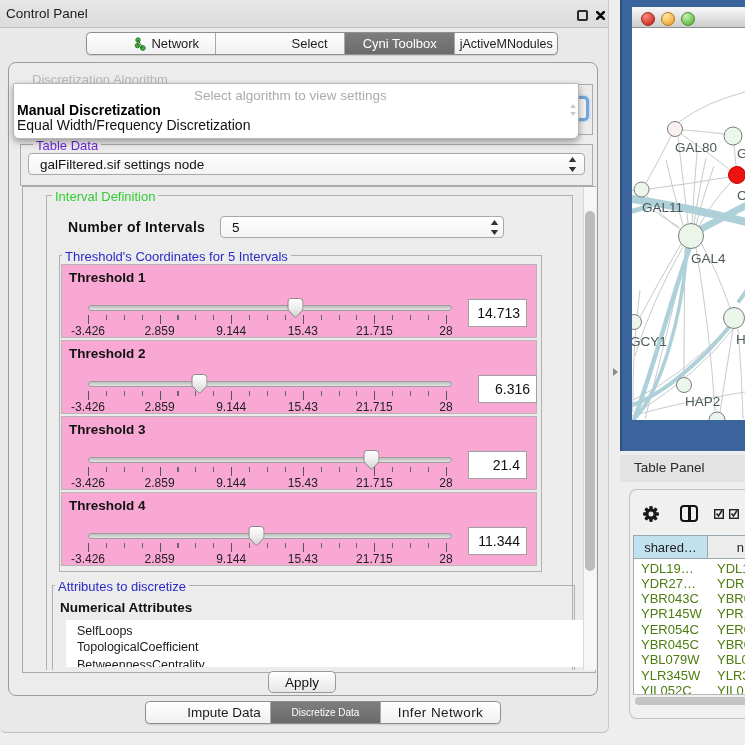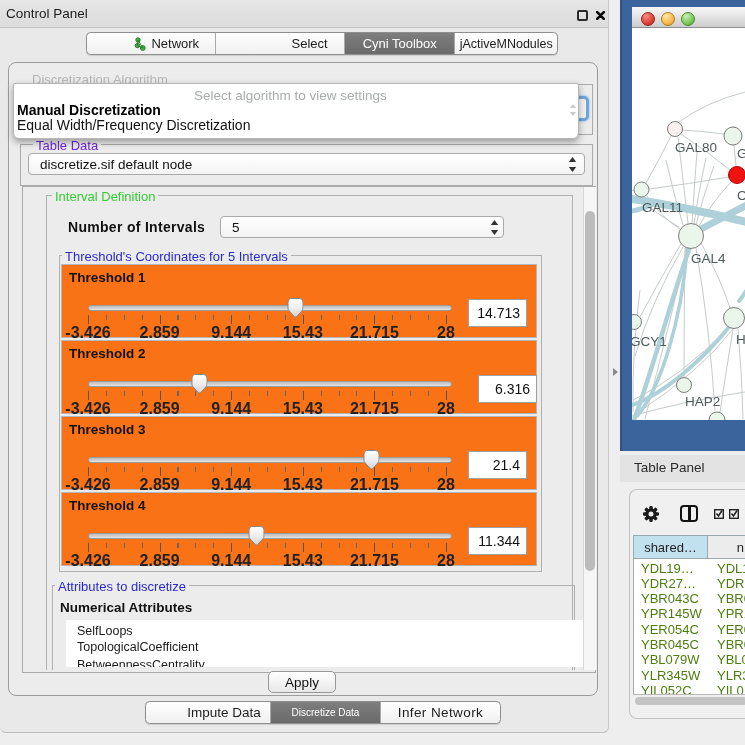--- a/index.html
+++ b/index.html
@@ -25,29 +25,29 @@
 .group{position:absolute;border:1px solid #ababab;}
 .gtitle{position:absolute;font-size:13px;background:#ececec;padding:0 3px;white-space:nowrap;}
 .combo{position:absolute;background:linear-gradient(#ffffff,#f3f3f3);border:1px solid #a9a9a9;
   border-radius:4px;font-size:13.5px;color:#111;}
 .combo .cv{position:absolute;left:11px;top:3px;}
 .arrows{position:absolute;width:9px;}
 
 .vtrack{position:absolute;background:#f6f6f6;border-left:1px solid #d8d8d8;}
 .vthumb{position:absolute;background:#bcbcbc;border-radius:6px;}
 
-.tbox{position:absolute;left:61px;width:474px;background:#f97316;border:1px solid #b5b5b5;}
+.tbox{position:absolute;left:61px;width:474px;background:#f9a8d4;border:1px solid #b5b5b5;}
 .tbox .tl{position:absolute;left:7px;top:5px;font-weight:bold;font-size:13.5px;color:#111;}
 .track{position:absolute;left:26px;width:362px;height:4px;
   background:linear-gradient(#bdbdbd,#e3e3e3);border:1px solid #9d9d9d;border-radius:3px;}
 .ticks{position:absolute;left:26px;width:364px;height:9px;
   background:
    repeating-linear-gradient(90deg,#555 0 1px,transparent 1px 71.6px),
    repeating-linear-gradient(90deg,#666 0 1px,transparent 1px 17.9px) 0 0/100% 5px no-repeat;}
-.slab{position:absolute;transform:translateX(-50%);font-size:16px;font-weight:bold;color:#222;white-space:nowrap;}
+.slab{position:absolute;transform:translateX(-50%);font-size:12px;font-weight:normal;color:#222;white-space:nowrap;}
 .thumb{position:absolute;width:17px;height:23px;transform:translateX(-50%);}
 .vfield{position:absolute;left:406px;width:51px;height:26px;background:#fff;
   border:1px solid #a0a0a0;font-size:14px;color:#111;text-align:right;line-height:26px;padding-right:6px;}
 
 #numlist{position:absolute;left:66px;top:620px;width:538px;height:47px;background:#fff;overflow:hidden;}
 #numlist .li{position:absolute;left:11px;font-size:12.5px;color:#1a1a1a;white-space:nowrap;}
 
 .btn{position:absolute;background:linear-gradient(#ffffff,#e7e7e7);border:1px solid #989898;
   border-radius:5px;font-size:13.5px;color:#111;display:flex;align-items:center;justify-content:center;}
 
@@ -93,21 +93,21 @@
   </div>
   <div id="opanel"></div>
 
   <div class="group" style="left:20px;top:84px;width:571px;height:49px;"></div>
   <div class="gtitle" style="left:29px;top:72px;color:#b7b7b7;">Discretization Algorithm</div>
   <div style="position:absolute;left:574px;top:96px;width:9px;height:19px;border:3px solid #72a5da;border-radius:5px;background:#f2f2f2;box-shadow:0 0 3px #88b5e2;"></div>
 
   <div class="group" style="left:20px;top:144px;width:571px;height:40px;"></div>
   <div class="gtitle" style="left:33px;top:138px;color:#6d28d9;">Table Data</div>
   <div class="combo" style="left:28px;top:153px;width:555px;height:20px;">
-    <span class="cv">discretize.sif default node</span>
+    <span class="cv">galFiltered.sif settings node</span>
     <svg class="arrows" style="right:7px;top:3px;" width="9" height="15" viewBox="0 0 9 15">
           <path d="M4.5 0 L8.2 5 H0.8 Z" fill="#333"></path>
           <path d="M4.5 15 L8.2 10 H0.8 Z" fill="#333"></path>
         </svg>
   </div>
 
   <div class="group" style="left:22px;top:186px;width:572px;height:485px;border-color:#aaa;"></div>
   <div id="scont" style="position:absolute;left:23px;top:187px;width:560px;height:483px;overflow:hidden;">
    <div style="position:absolute;left:-23px;top:-187px;width:745px;height:745px;">
 

